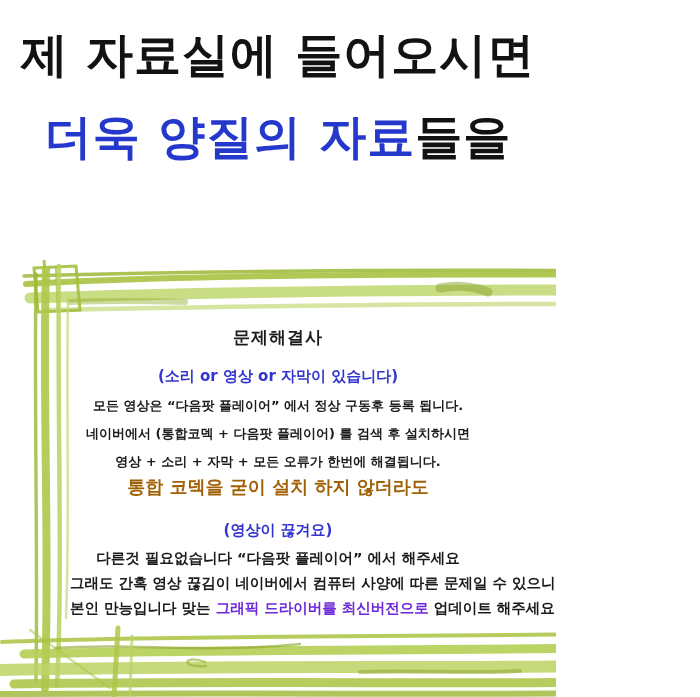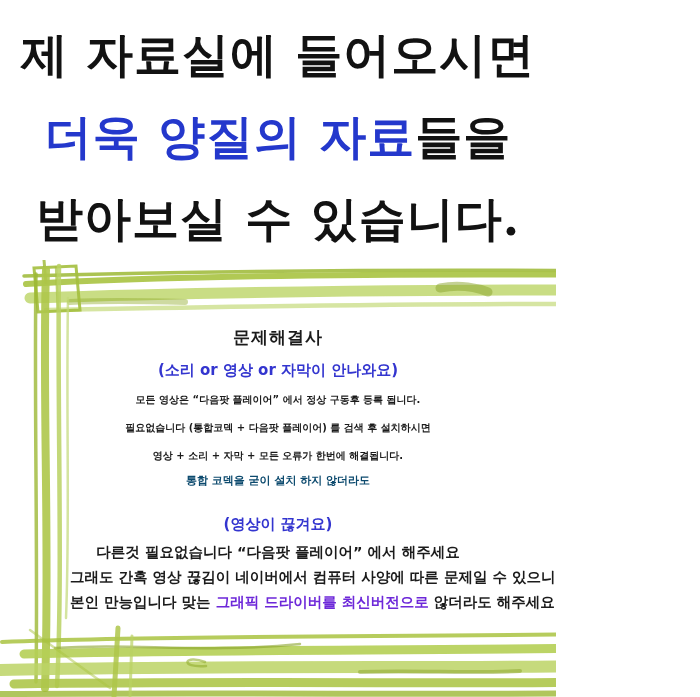--- a/index.html
+++ b/index.html
@@ -33,37 +33,36 @@
   }
 
   
   .notice-content {
     position: absolute;
     top: 326px; left: 70px; right: 70px;
     text-align: center;
     font-weight: bold;
     color: #1b1b1b;
   }
-  .n-title { font-size: 17px; line-height: 22px; margin-bottom: 12px; letter-spacing: 1px; }
+  .n-title { font-size: 17px; line-height: 22px; margin-bottom: 18px; letter-spacing: 1px; }
   .n-blue  { font-size: 15px; line-height: 20px; margin-bottom: 6px; color: #3335cf; }
-  .n-line  { font-size: 10px; line-height: 28px; white-space: nowrap; }
-  .n-red   { font-size: 11px; line-height: 22px; color: #0c4a6e; }
+  .n-line  { font-size: 13px; line-height: 28px; white-space: nowrap; }
+  .n-red   { font-size: 18px; line-height: 22px; color: #a16207; }
   .n-gap   { height: 22px; }
   .n-line25{ font-size: 14.5px; line-height: 25px; white-space: nowrap; }
   .red-inline { color: #6d28d9; }
 </style>
 </head>
 <body>
 
 <div class="page">
 
   <div class="headline">
     <div class="h-line">제 자료실에 들어오시면</div>
     <div class="h-line"><span class="h-accent">더욱 양질의 자료</span><span>들을</span></div>
-    <div class="h-line">받아보실 수 있습니다.</div>
   </div>
 
   <svg class="sketch" viewBox="0 0 700 440" fill="none" xmlns="http://www.w3.org/2000/svg">
 
     <path d="M24,18 C180,14 430,10 692,14" stroke="#9cb834" stroke-width="3.5" stroke-linecap="round" opacity="0.85"></path>
     <path d="M26,26 C160,18 420,14 698,18" stroke="#a9c341" stroke-width="6" stroke-linecap="round" opacity="0.9"></path>
     <path d="M30,40 C210,34 480,30 699,33" stroke="#bcd465" stroke-width="11" stroke-linecap="round" opacity="0.8"></path>
     <path d="M46,52 C260,48 520,44 699,47" stroke="#c8dc83" stroke-width="4.5" stroke-linecap="round" opacity="0.75"></path>
     <path d="M440,30 C460,26 478,30 488,34" stroke="#8aa32c" stroke-width="9" stroke-linecap="round" opacity="0.5"></path>
     <path d="M70,44 C110,42 150,43 185,44" stroke="#93ad2f" stroke-width="6" stroke-linecap="round" opacity="0.45"></path>
@@ -94,27 +93,27 @@
     <path d="M360,414 C420,412 470,416 520,413" stroke="#8aa32c" stroke-width="4" stroke-linecap="round" opacity="0.5"></path>
     <path d="M118,370 L114,438" stroke="#aec64a" stroke-width="5" stroke-linecap="round" opacity="0.85"></path>
     <path d="M132,378 L130,438" stroke="#b9d162" stroke-width="3" stroke-linecap="round" opacity="0.7"></path>
     <path d="M30,372 L110,430" stroke="#a9c341" stroke-width="2.5" stroke-linecap="round" opacity="0.5"></path>
     <path d="M650,372 L653,438" stroke="#9cb834" stroke-width="4" stroke-linecap="round" opacity="0.8"></path>
   </svg>
 
   <div class="notice-content">
     <div class="n-title">문제해결사</div>
 
-    <div class="n-blue">(소리 or 영상 or 자막이 안나와요)</div>
+    <div class="n-blue">(소리 or 영상 or 자막이 있습니다)</div>
     <div class="n-line">모든 영상은 “다음팟 플레이어” 에서 정상 구동후 등록 됩니다.</div>
-    <div class="n-line">필요없습니다 (통합코덱 + 다음팟 플레이어) 를 검색 후 설치하시면</div>
+    <div class="n-line">네이버에서 (통합코덱 + 다음팟 플레이어) 를 검색 후 설치하시면</div>
     <div class="n-line">영상 + 소리 + 자막 + 모든 오류가 한번에 해결됩니다.</div>
     <div class="n-red">통합 코덱을 굳이 설치 하지 않더라도</div>
 
     <div class="n-gap"></div>
 
     <div class="n-blue">(영상이 끊겨요)</div>
     <div class="n-line25">다른것 필요없습니다 “다음팟 플레이어” 에서 해주세요</div>
     <div class="n-line25">그래도 간혹 영상 끊김이 네이버에서 컴퓨터 사양에 따른 문제일 수 있으니</div>
-    <div class="n-line25"><span>본인 만능입니다 맞는 </span><span class="red-inline">그래픽 드라이버를 최신버전으로</span><span> 않더라도 해주세요</span></div>
+    <div class="n-line25"><span>본인 만능입니다 맞는 </span><span class="red-inline">그래픽 드라이버를 최신버전으로</span><span> 업데이트 해주세요</span></div>
   </div>
 
 </div>
 
 </body></html>

